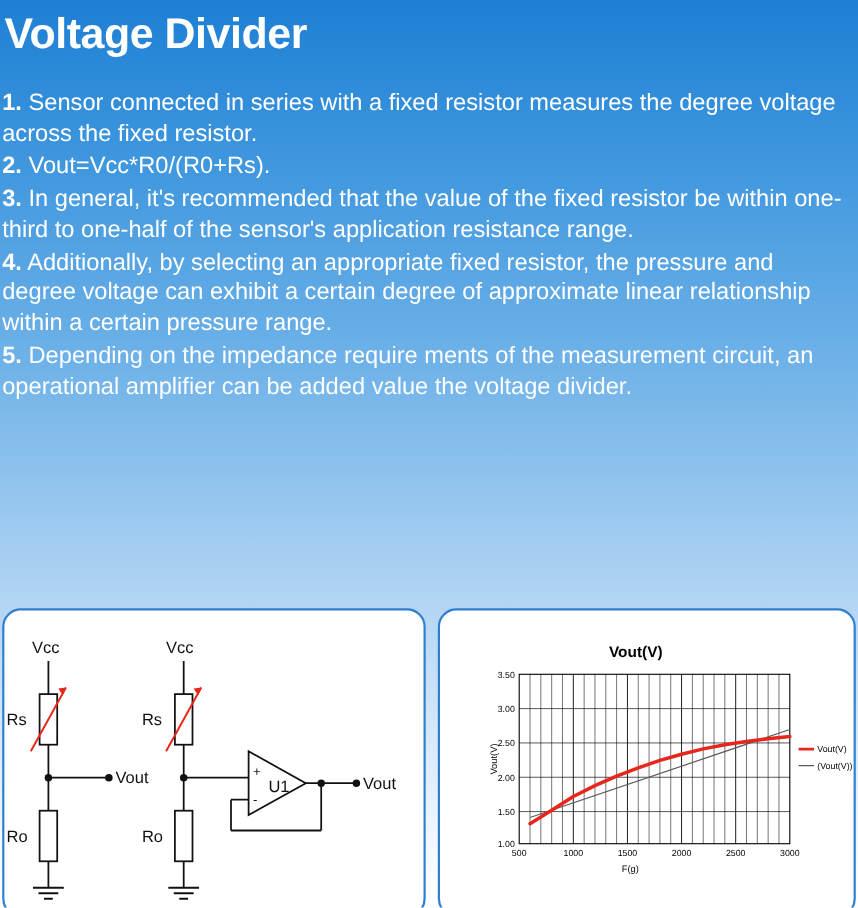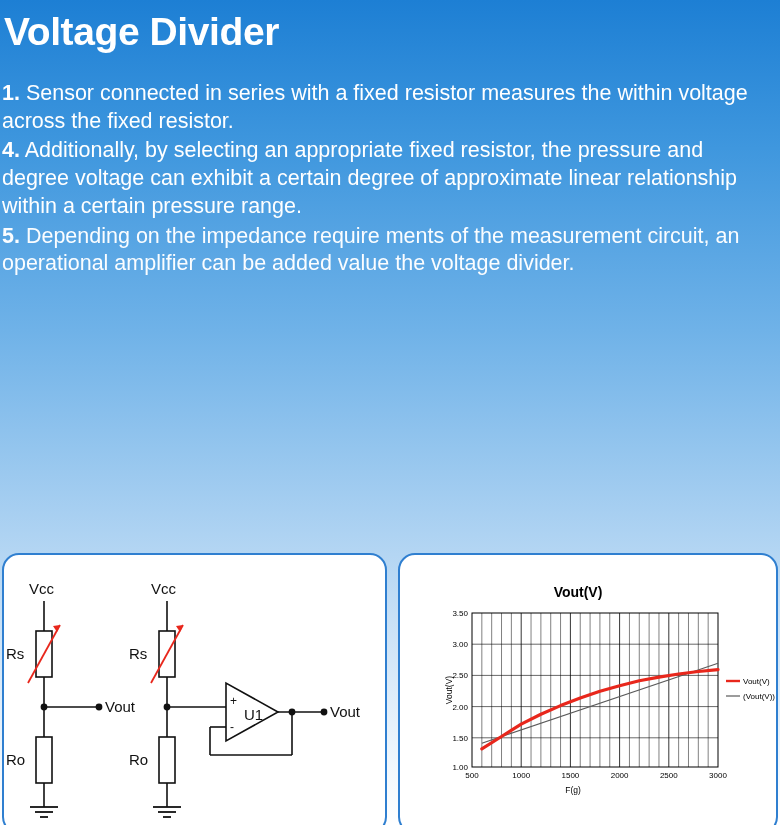--- a/index.html
+++ b/index.html
@@ -108,21 +108,23 @@
   }
 </style>
 </head>
 <body>
 
 <div class="page">
 
   <div class="title">Voltage Divider</div>
 
   <div class="bullets">
-    <p class="bullet"><span class="num">1.</span><span> Sensor connected in series with a fixed resistor measures the within voltage across the fixed resistor.</span></p>
+    <p class="bullet"><span class="num">1.</span><span> Sensor connected in series with a fixed resistor measures the degree voltage across the fixed resistor.</span></p>
+    <p class="bullet"><span class="num">2.</span><span> Vout=Vcc*R0/(R0+Rs).</span></p>
+    <p class="bullet"><span class="num">3.</span><span> In general, it's recommended that the value of the fixed resistor be within one-third to one-half of the sensor's application resistance range.</span></p>
     <p class="bullet"><span class="num">4.</span><span> Additionally, by selecting an appropriate fixed resistor, the pressure and degree voltage can exhibit a certain degree of approximate linear relationship within a certain pressure range.</span></p>
     <p class="bullet b5"><span class="num">5.</span><span> Depending on the impedance require ments of the measurement circuit, an operational amplifier can be added value the voltage divider.</span></p>
   </div>
 
   <div class="panels">
 
     <div class="panel panel-left">
       <svg width="381" height="277" viewBox="0 0 381 277">
 
         <text class="cir-text" x="25" y="39">Vcc</text>

